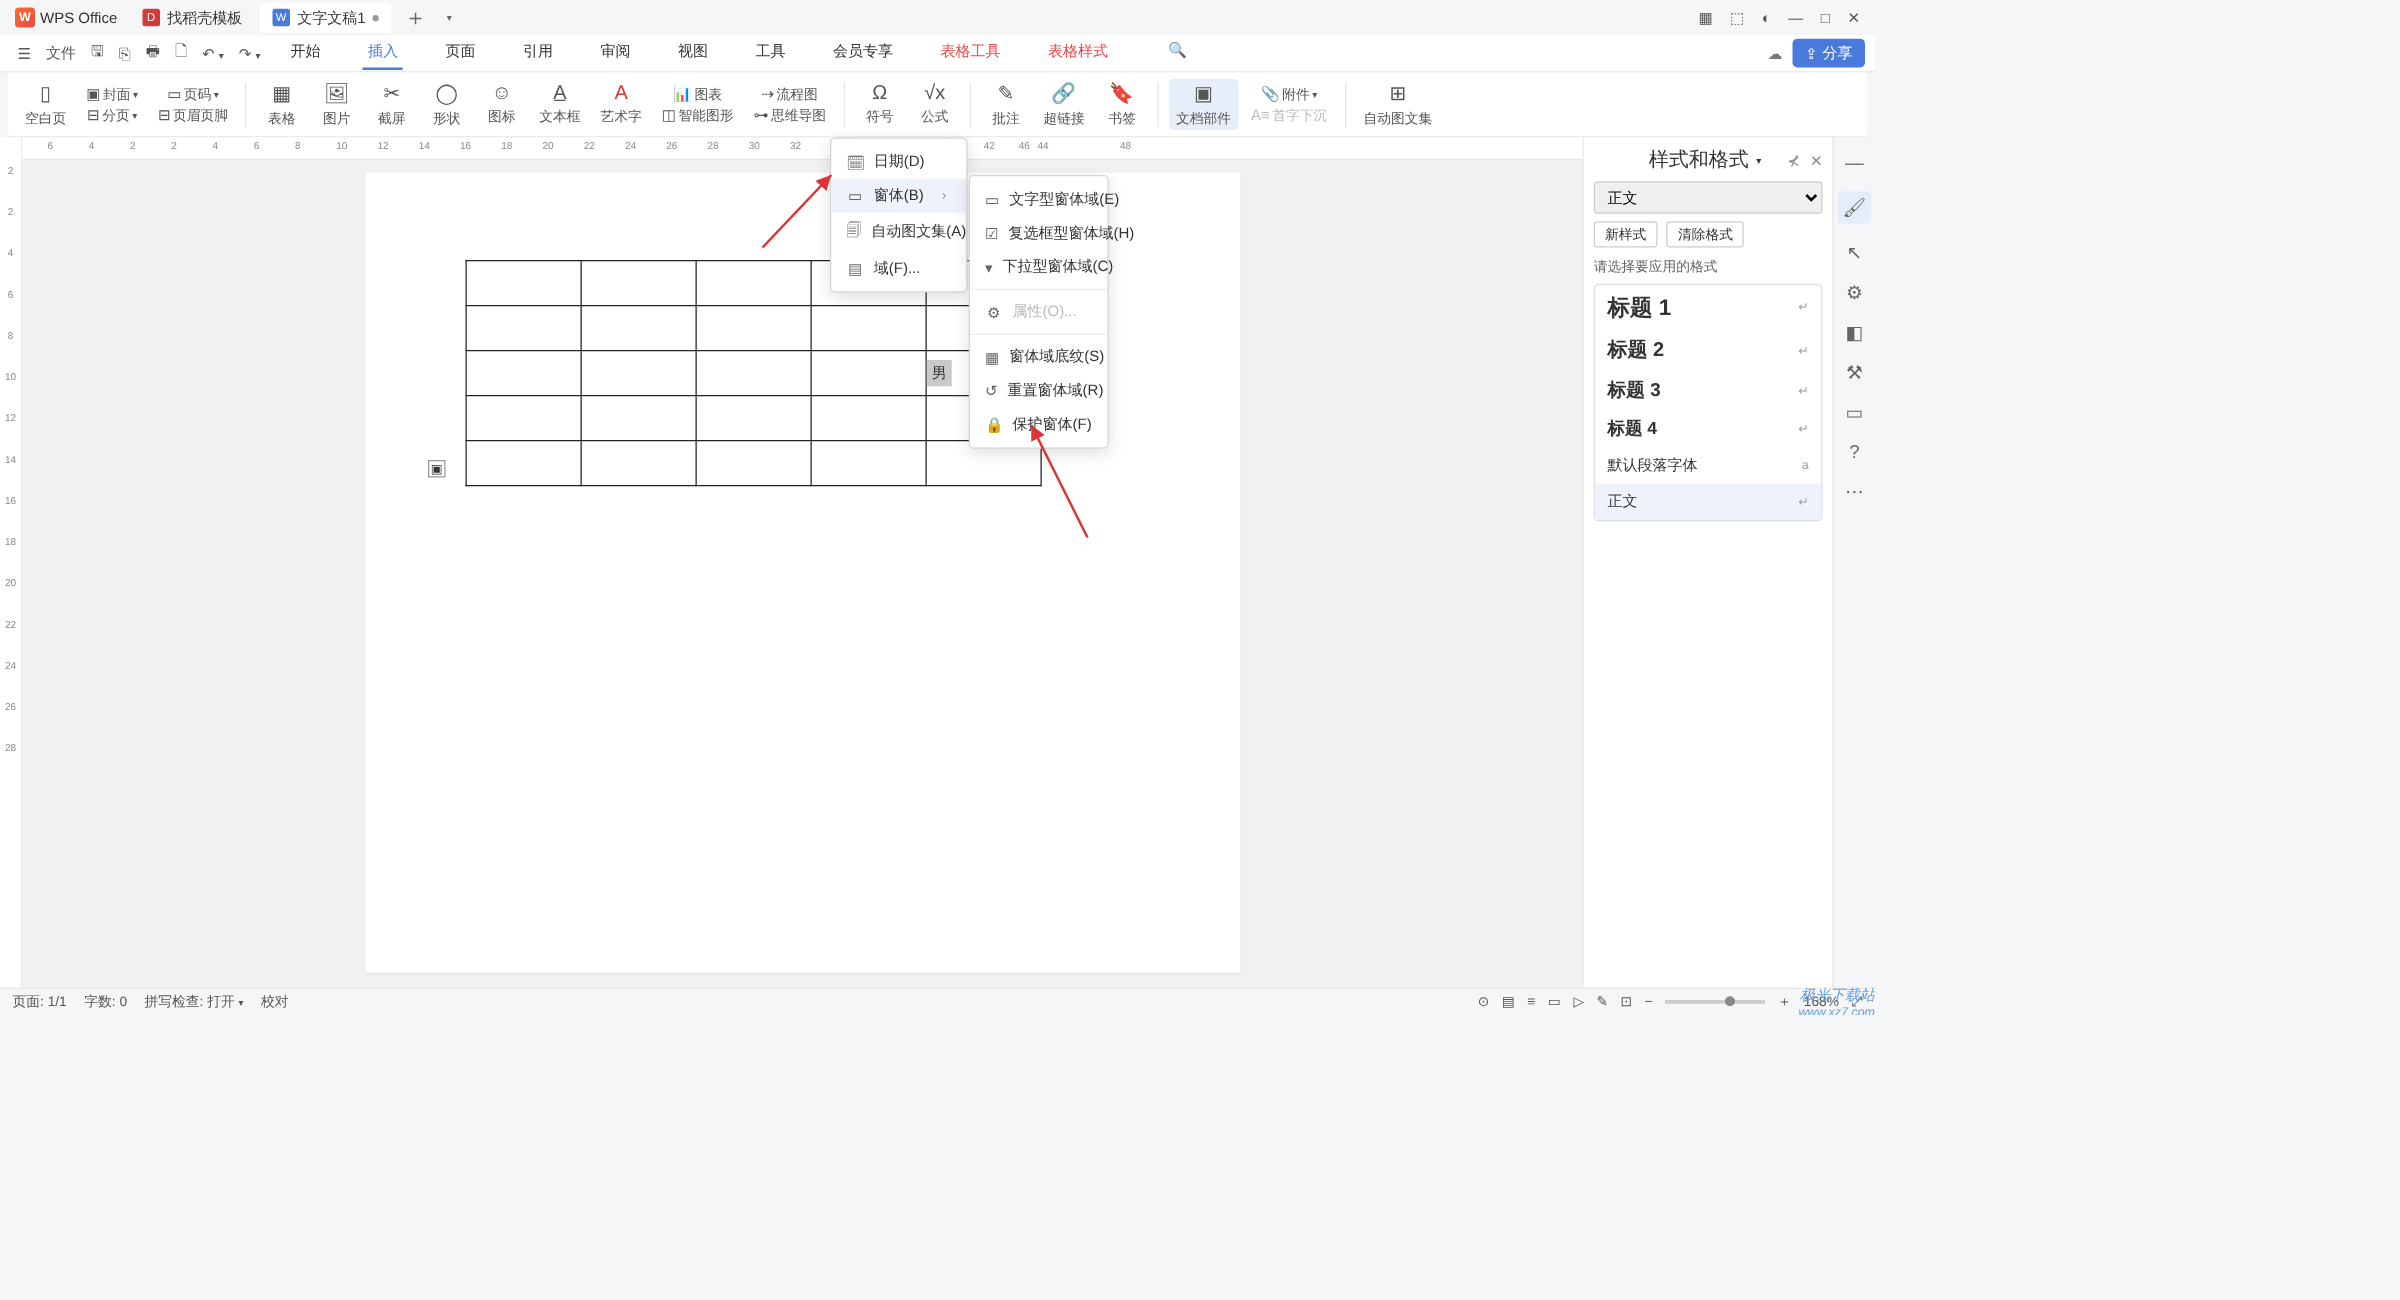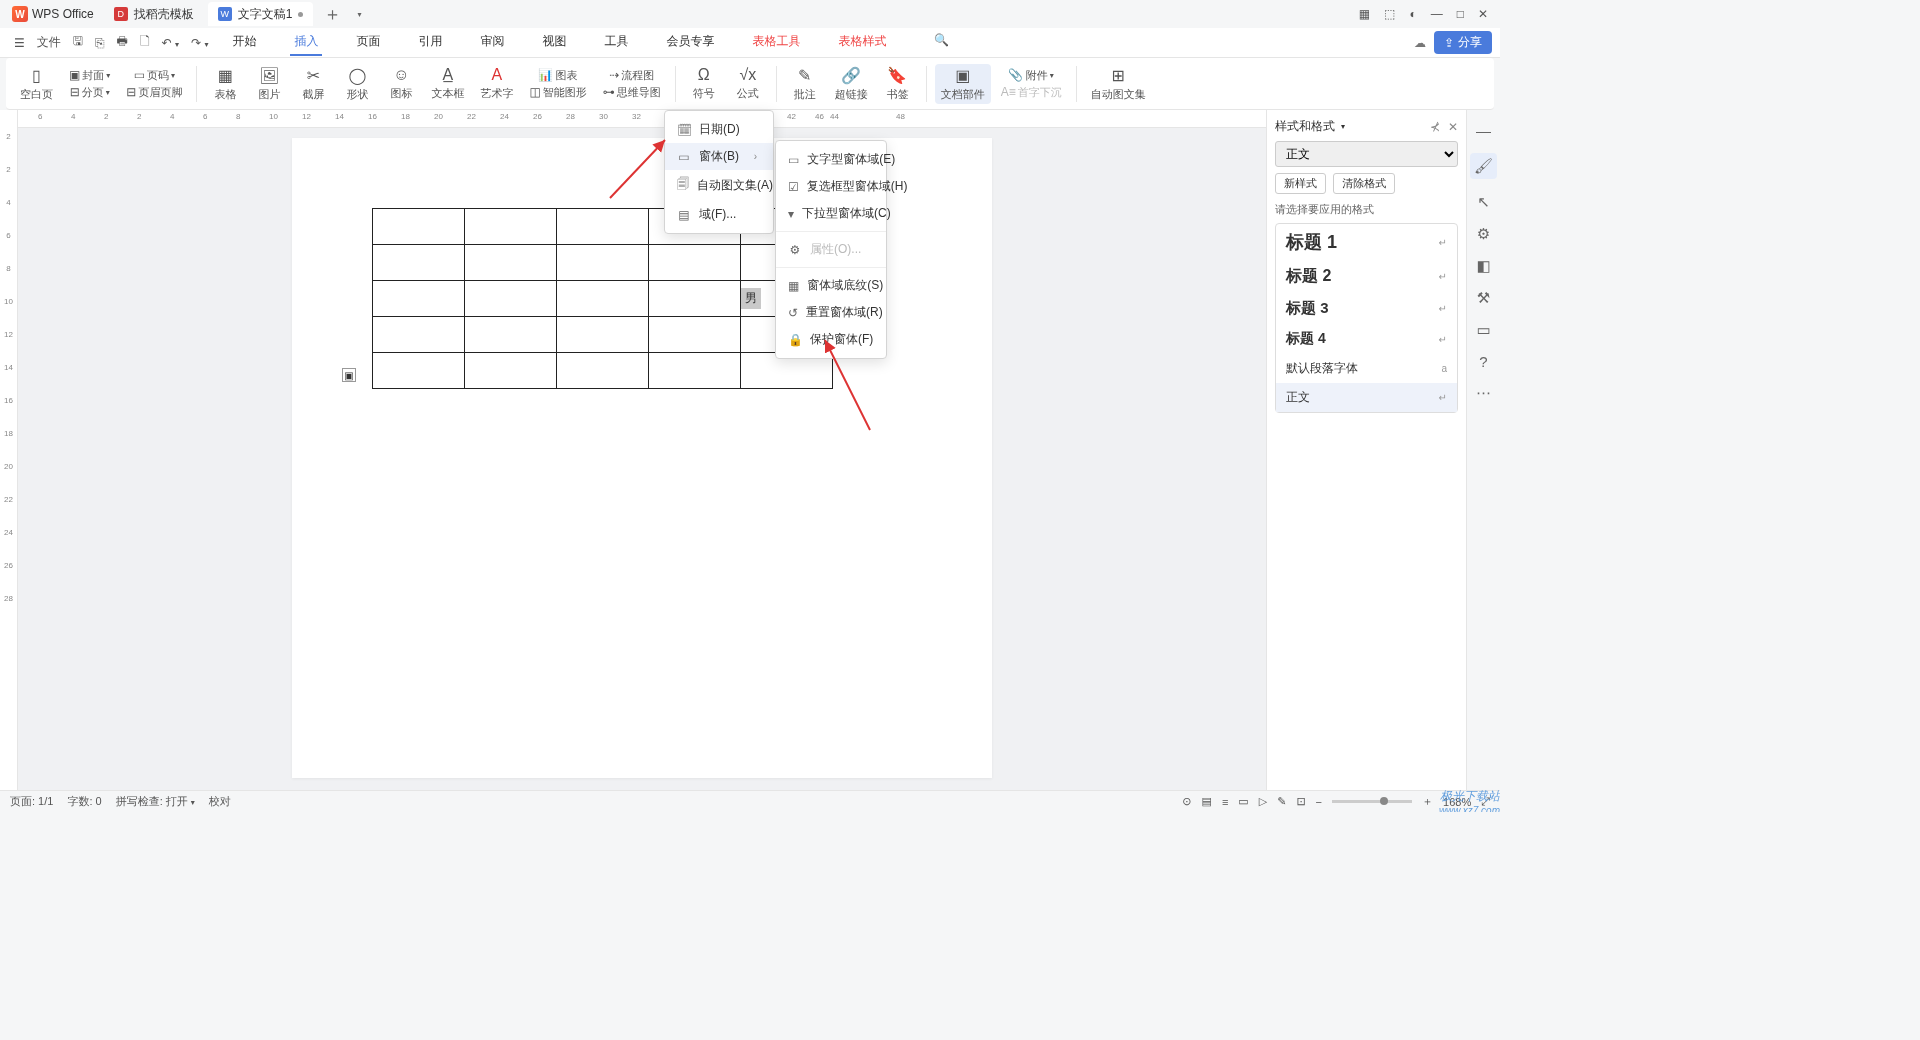--- a/index.html
+++ b/index.html
@@ -40,21 +40,21 @@
 .hruler .tick { position:absolute; top:2px; font-size:8px; color:#888; }
 .canvas { flex:1; background:#f0f1f3; display:flex; flex-direction:column; }
 .page-area { flex:1; overflow:auto; }
 .page { width:700px; background:#fff; margin:10px auto 20px; min-height:640px; box-shadow:0 1px 3px rgba(0,0,0,0.06); padding:60px 80px; position:relative; }
 .doc-table { border-collapse:collapse; margin-top:10px; }
 .doc-table td { border:1px solid #222; width:92px; height:36px; font-size:12px; }
 .cell-val { display:inline-block; padding:2px 4px; background:#c9c9c9; }
 .table-handle { position:absolute; left:50px; top:230px; width:14px; height:14px; border:1px solid #999; display:flex; align-items:center; justify-content:center; font-size:10px; }
 .side-panel { width:200px; background:#fff; border-left:1px solid #e5e5e5; padding:8px; display:flex; flex-direction:column; }
 .side-head { display:flex; align-items:center; gap:6px; margin-bottom:6px; }
-.side-head .title { font-size:12px; }
+.side-head .title { font-size:16px;margin-left:44px; }
 .side-head .sp { margin-left:auto; display:flex; gap:8px; color:#888; }
 .style-sel { width:100%; border:1px solid #ccc; border-radius:3px; padding:4px 6px; font-size:12px; }
 .small-btn { display:inline-block; border:1px solid #ccc; border-radius:3px; padding:2px 8px; font-size:11px; margin:6px 4px 0 0; background:#fff; cursor:pointer; }
 .style-list { border:1px solid #ddd; border-radius:4px; margin-top:6px; background:#fff; }
 .style-list .it { padding:6px 10px; display:flex; align-items:center; justify-content:space-between; cursor:pointer; }
 .style-list .h1 { font-size:18px; font-weight:bold; }
 .style-list .h2 { font-size:16px; font-weight:bold; }
 .style-list .h3 { font-size:15px; font-weight:bold; }
 .style-list .h4 { font-size:14px; font-weight:bold; }
 .enter { color:#9a9a9a; font-size:10px; }

